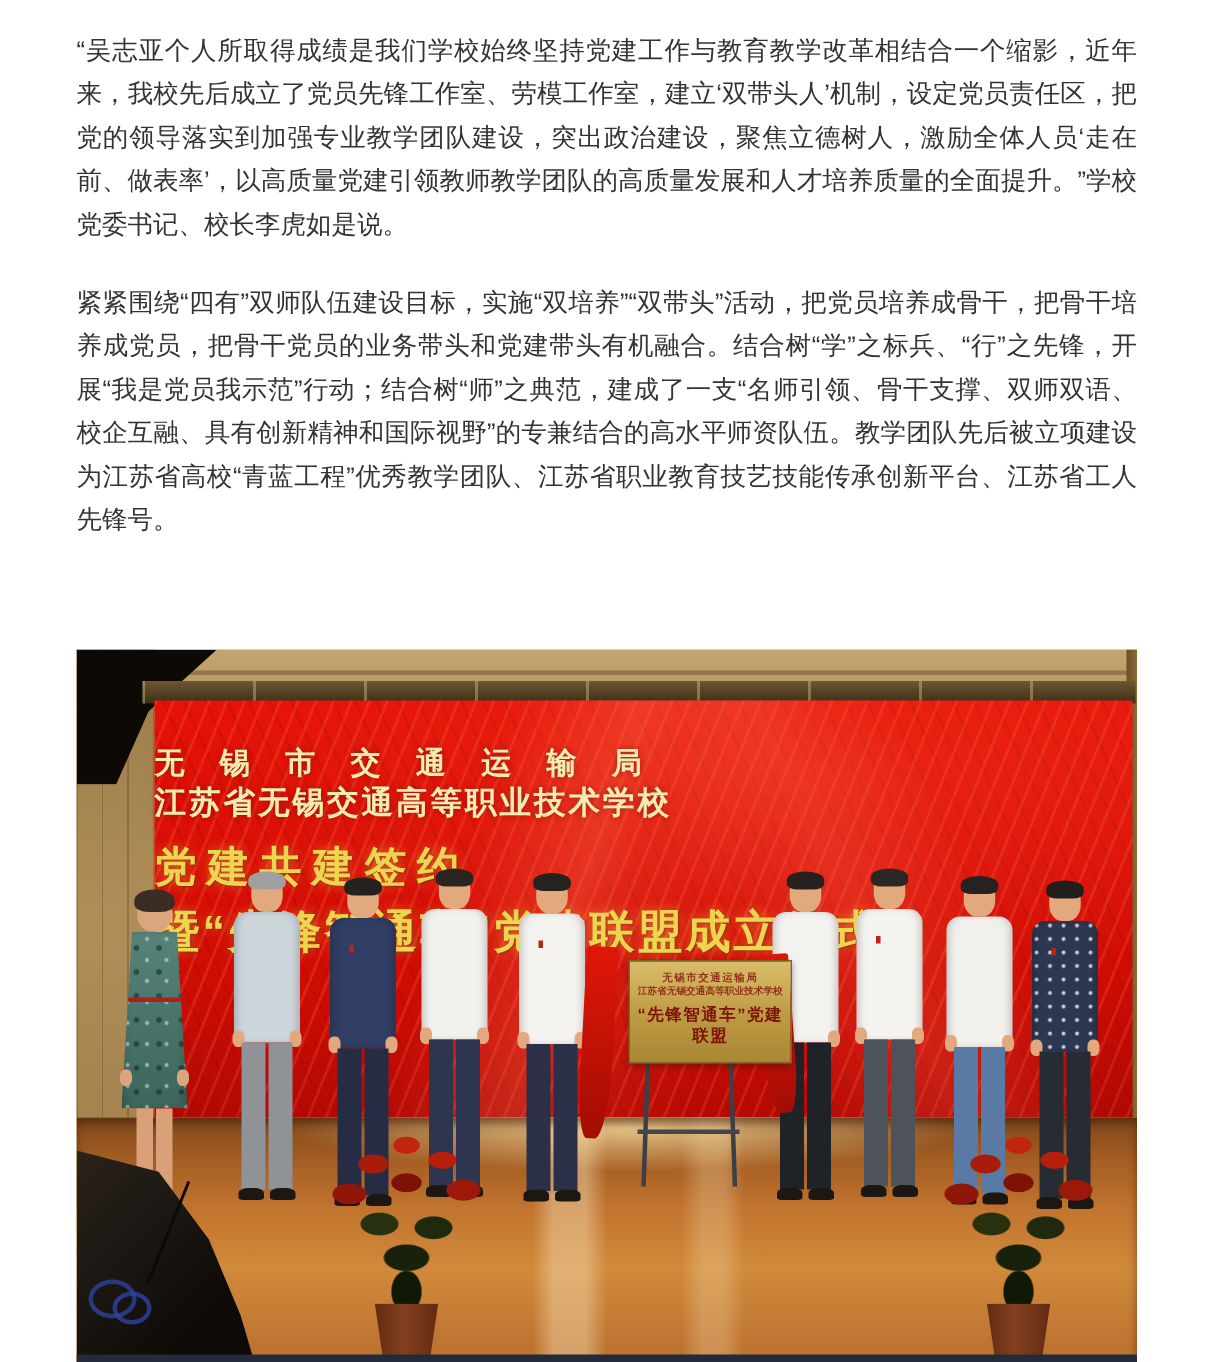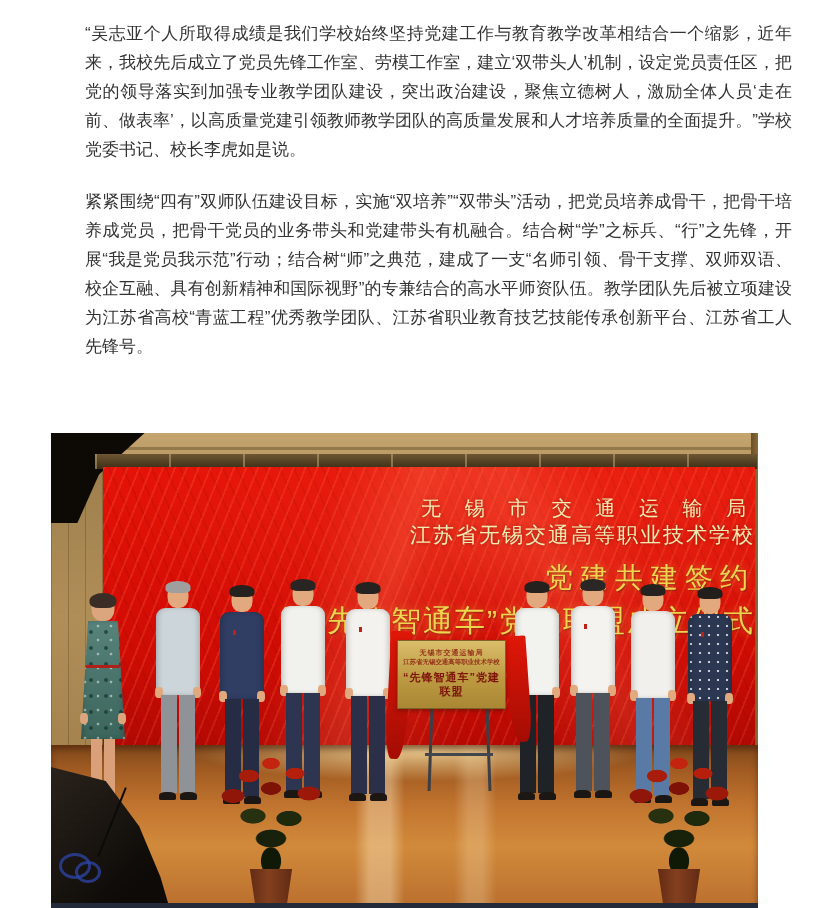--- a/index.html
+++ b/index.html
@@ -2,21 +2,21 @@
 <html><head>
 <meta charset="utf-8">
 <style>
   html,body{margin:0;padding:0;}
   body{
     width:814px;height:908px;position:relative;overflow:hidden;
     background:#ffffff;
     font-family:"Liberation Sans","DejaVu Sans",sans-serif;
   }
   
-  .article{position:absolute;left:51px;top:19px;width:707px;color:#333;margin-left:34px;}
+  .article{position:absolute;left:51px;top:19px;width:707px;color:#333;}
   .article p{margin:0 0 23px;font-size:17px;line-height:29px;text-align:justify;text-justify:inter-ideograph;}
   .article h3{margin:0 0 23px;font-size:17px;line-height:29px;text-align:center;font-weight:bold;color:#333;}
 
   
   .photo{position:absolute;left:51px;top:433px;width:707px;height:475px;overflow:hidden;
     background:linear-gradient(180deg,#c3a56f 0,#b6955f 40px,#ac8b57 312px,#ac8b57 312px);}
   .photo *{position:absolute;}
 
   .wall-left{left:0;top:0;width:52px;height:312px;z-index:1;
     background:repeating-linear-gradient(90deg,rgba(70,48,18,.28) 0 1px,rgba(0,0,0,0) 1px 17px),
@@ -33,21 +33,21 @@
       radial-gradient(120% 90% at 70% 18%,rgba(255,80,50,.30),rgba(0,0,0,0) 55%),
       repeating-linear-gradient(112deg,rgba(255,95,65,.25) 0 2px,rgba(0,0,0,0) 2px 11px),
       repeating-linear-gradient(66deg,rgba(165,8,4,.22) 0 2px,rgba(0,0,0,0) 2px 13px),
       linear-gradient(180deg,#e51307 0%,#d70e05 45%,#c00a03 100%);}
   .screen::before{content:"";position:absolute;inset:0;
     background:linear-gradient(107deg,rgba(0,0,0,0) 32%,rgba(255,120,85,.30) 44%,rgba(255,150,110,.10) 48%,rgba(0,0,0,0) 60%),
                linear-gradient(63deg,rgba(0,0,0,0) 55%,rgba(255,120,90,.22) 68%,rgba(0,0,0,0) 80%);}
   .screen::after{content:"";position:absolute;inset:0;
     background:radial-gradient(140% 130% at 50% 0%,rgba(0,0,0,0) 62%,rgba(110,0,0,.30) 100%);}
 
-  .banner-line{left:52px;width:652px;text-align:right;font-weight:normal;z-index:3;white-space:nowrap;}
+  .banner-line{left:52px;width:652px;text-align:left;font-weight:bold;z-index:3;white-space:nowrap;}
   .bl1{top:62px;font-size:20px;letter-spacing:9px;color:#f3ecb0;text-shadow:0 0 4px rgba(120,10,5,.6);}
   .bl2{top:88px;font-size:21px;letter-spacing:2px;color:#f3ecb0;text-shadow:0 0 4px rgba(120,10,5,.6);}
   .bl3{top:126px;font-size:28px;letter-spacing:7px;color:#eed54f;text-shadow:0 0 8px rgba(255,215,90,.45),1px 1px 2px rgba(110,10,5,.7);}
   .bl4{top:168px;font-size:30px;letter-spacing:2px;color:#eed54f;text-shadow:0 0 8px rgba(255,215,90,.45),1px 1px 2px rgba(110,10,5,.7);}
 
   .floor{left:0;top:312px;width:707px;height:163px;z-index:2;
     background:
       radial-gradient(46% 26% at 52% 4%,rgba(255,228,165,.8),rgba(0,0,0,0) 70%),
       linear-gradient(90deg,rgba(0,0,0,0) 0 43%,rgba(255,240,205,.38) 45% 48%,rgba(0,0,0,0) 50% 57%,rgba(255,236,195,.25) 59% 61%,rgba(0,0,0,0) 63%),
       linear-gradient(180deg,#7e481b 0%,#a25c22 16%,#c2752f 38%,#d18a3b 62%,#ba6f2e 100%);
@@ -96,21 +96,21 @@
   .p7{left:518px;top:148px;--shirt:#f4f3f0;--pants:#4e525b;--hair:#2a2724;}
   .p8{left:578px;top:153px;--shirt:#f1f0ed;--pants:#5a7aa6;--hair:#26221f;}
   .p9{left:635px;top:156px;--shirt:#2c3752;--pants:#272b33;--hair:#221e1c;}
   .p9 .torso{background-image:radial-gradient(circle at 3px 3px,rgba(255,255,255,.75) 1px,rgba(0,0,0,0) 1.6px);
     background-size:9px 9px;background-color:var(--shirt);}
 
   
   .cloth{width:21px;background:linear-gradient(180deg,#e01708,#a40c03);z-index:4;}
   .cloth.cl{left:337px;top:198px;height:128px;border-radius:2px 2px 45% 30%;transform:rotate(3deg);}
   .cloth.cr{left:457px;top:203px;height:106px;border-radius:2px 2px 30% 45%;transform:rotate(-4deg);}
-  .plaque{left:346px;top:207px;width:107px;height:67px;z-index:5;
+  .plaque{left:368px;top:207px;width:107px;height:67px;z-index:5;
     background:linear-gradient(180deg,#d9bd6b,#bd9a42 55%,#a98734);
     border:1px solid #7e6426;box-shadow:0 2px 4px rgba(60,20,5,.45);
     text-align:center;color:#8a1a0c;font-weight:bold;}
   .plaque > div{position:relative;}
   .plq1{margin-top:7px;font-size:7px;line-height:9px;letter-spacing:1px;opacity:.85;}
   .plq2{font-size:7px;line-height:9px;transform:scale(.92);opacity:.85;}
   .plq3{margin-top:4px;font-size:11px;line-height:14px;letter-spacing:1px;color:#7d1408;}
   .stand-leg{width:3px;height:84px;top:274px;background:#3c3f45;z-index:4;}
   .stand-leg.sa{left:378px;transform:rotate(2deg);}
   .stand-leg.sb{left:436px;transform:rotate(-2deg);}

